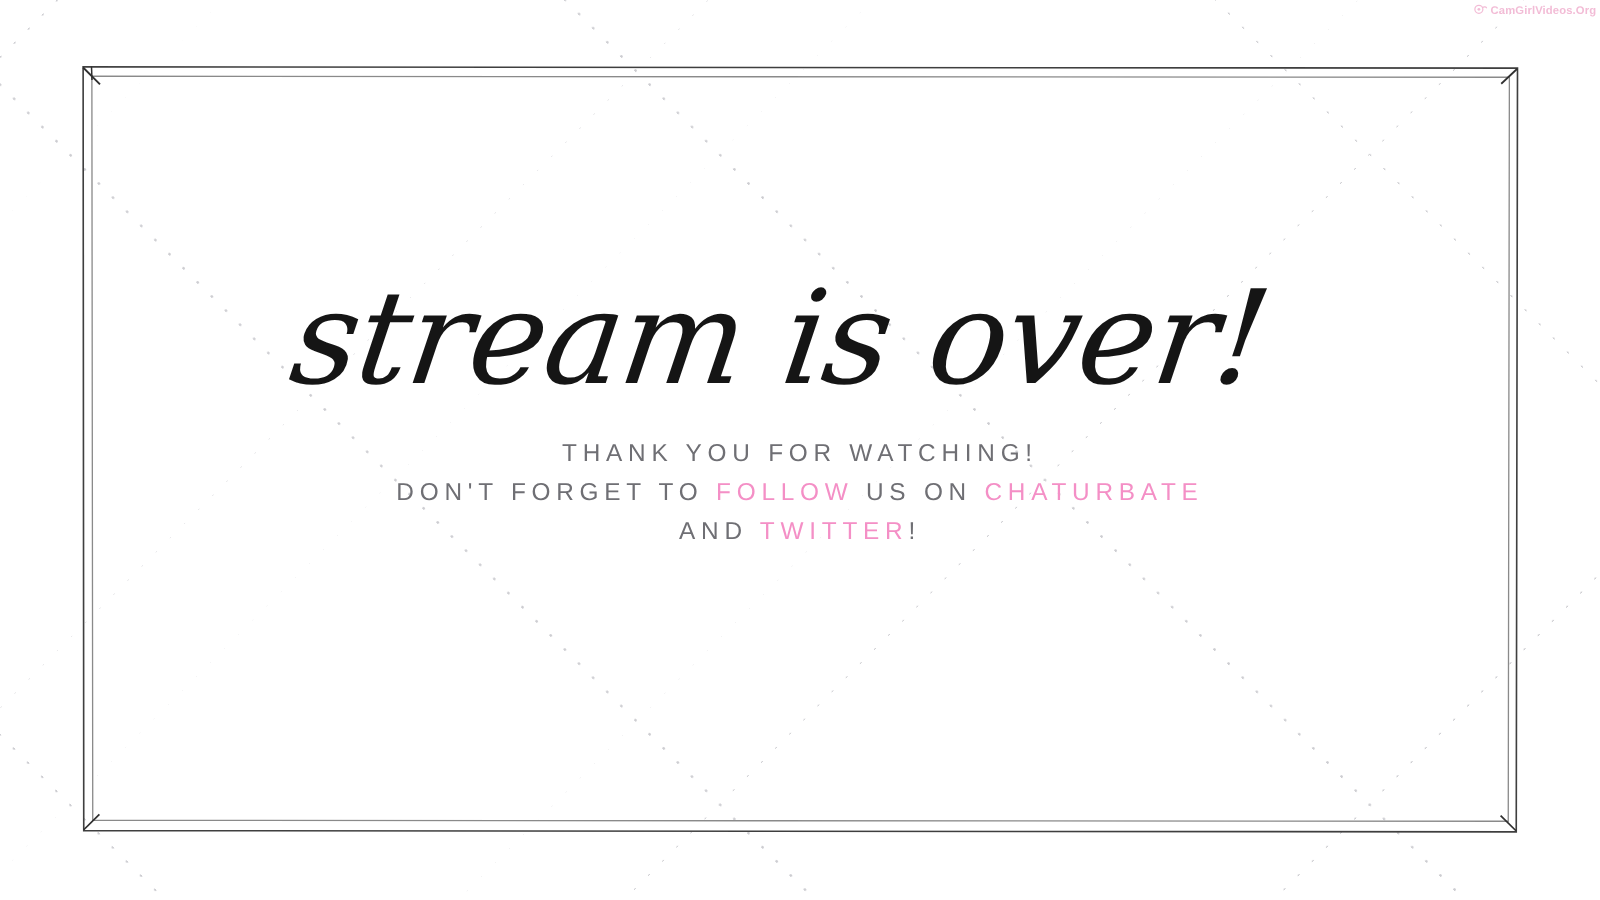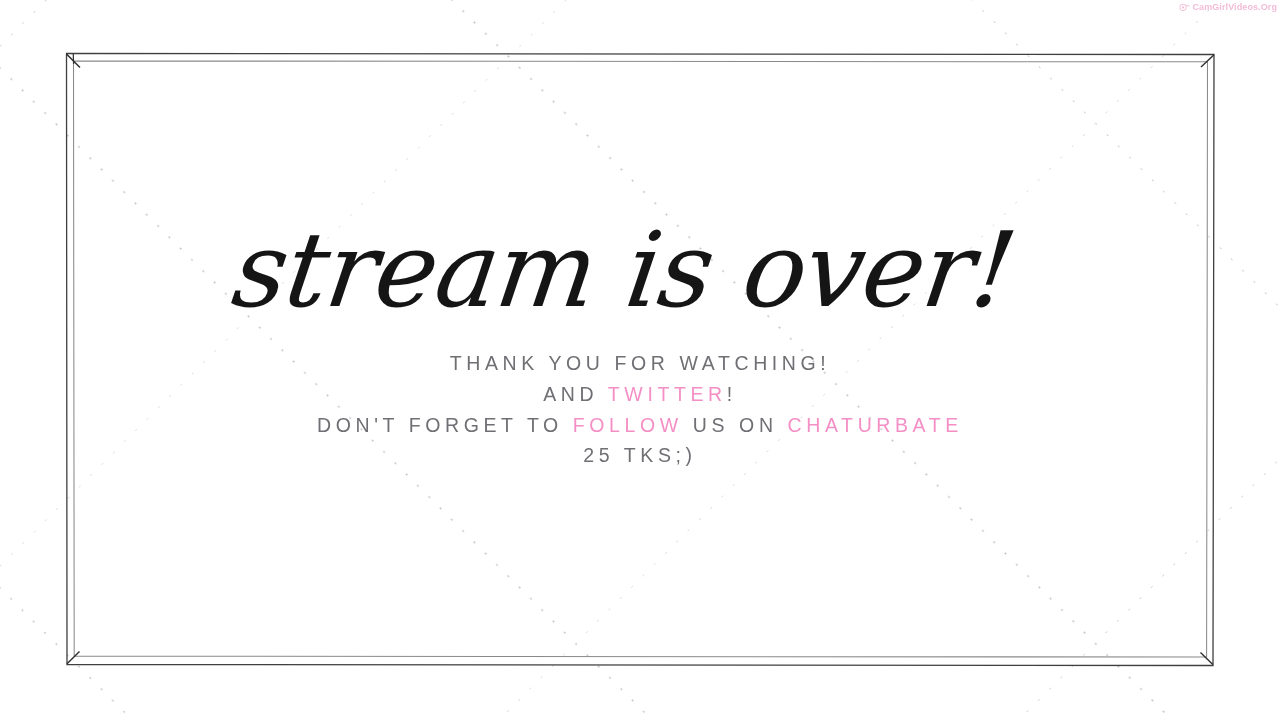--- a/index.html
+++ b/index.html
@@ -100,21 +100,21 @@
   }
   .subcopy .line { display: block; text-align: center; }
   .subcopy .hl { color: #f48fc6; }
 
   
   #watermark {
     position: absolute;
     top: 2px;
     right: 3px;
     display: flex;
-    align-items: flex-start;
+    align-items: center;
     gap: 2px;
     font-family: "Liberation Sans", sans-serif;
     font-size: 9px;
     font-weight: 700;
     letter-spacing: 0.1px;
     color: #f2b9d4;
     opacity: 0.95;
     white-space: nowrap;
   }
   #watermark .wm-logo {
@@ -149,23 +149,22 @@
 
       <path d="M1148.8 612.6 L1136.5 600.5" stroke="#2f2f2f" stroke-width="1.4"></path>
     </svg>
   </div>
 
   <div id="content">
     <h1 class="headline">stream is over!</h1>
 
     <div class="subcopy">
       <span class="line"><span>THANK YOU FOR WATCHING!</span></span>
+      <span class="line"><span>DON'T FORGET TO </span><span class="hl">FOLLOW</span><span> US ON </span><span class="hl">CHATURBATE</span></span>
       <span class="line"><span>AND </span><span class="hl">TWITTER</span><span>!</span></span>
-      <span class="line"><span>DON'T FORGET TO </span><span class="hl">FOLLOW</span><span> US ON </span><span class="hl">CHATURBATE</span></span>
-      <span class="line"><span>25 TKS;)</span></span>
     </div>
   </div>
 
   <div id="watermark">
     <span class="wm-logo">
       <svg width="11" height="11" viewBox="0 0 11 11" xmlns="http://www.w3.org/2000/svg">
         <circle cx="4.1" cy="5.4" r="3.2" fill="none" stroke="#f2b9d4" stroke-width="1"></circle>
         <path d="M7.0 4.0 C8.6 3.0 9.9 3.6 10.4 4.6" fill="none" stroke="#f2b9d4" stroke-width="1"></path>
         <circle cx="4.1" cy="5.4" r="1.1" fill="#f2b9d4"></circle>
       </svg>

